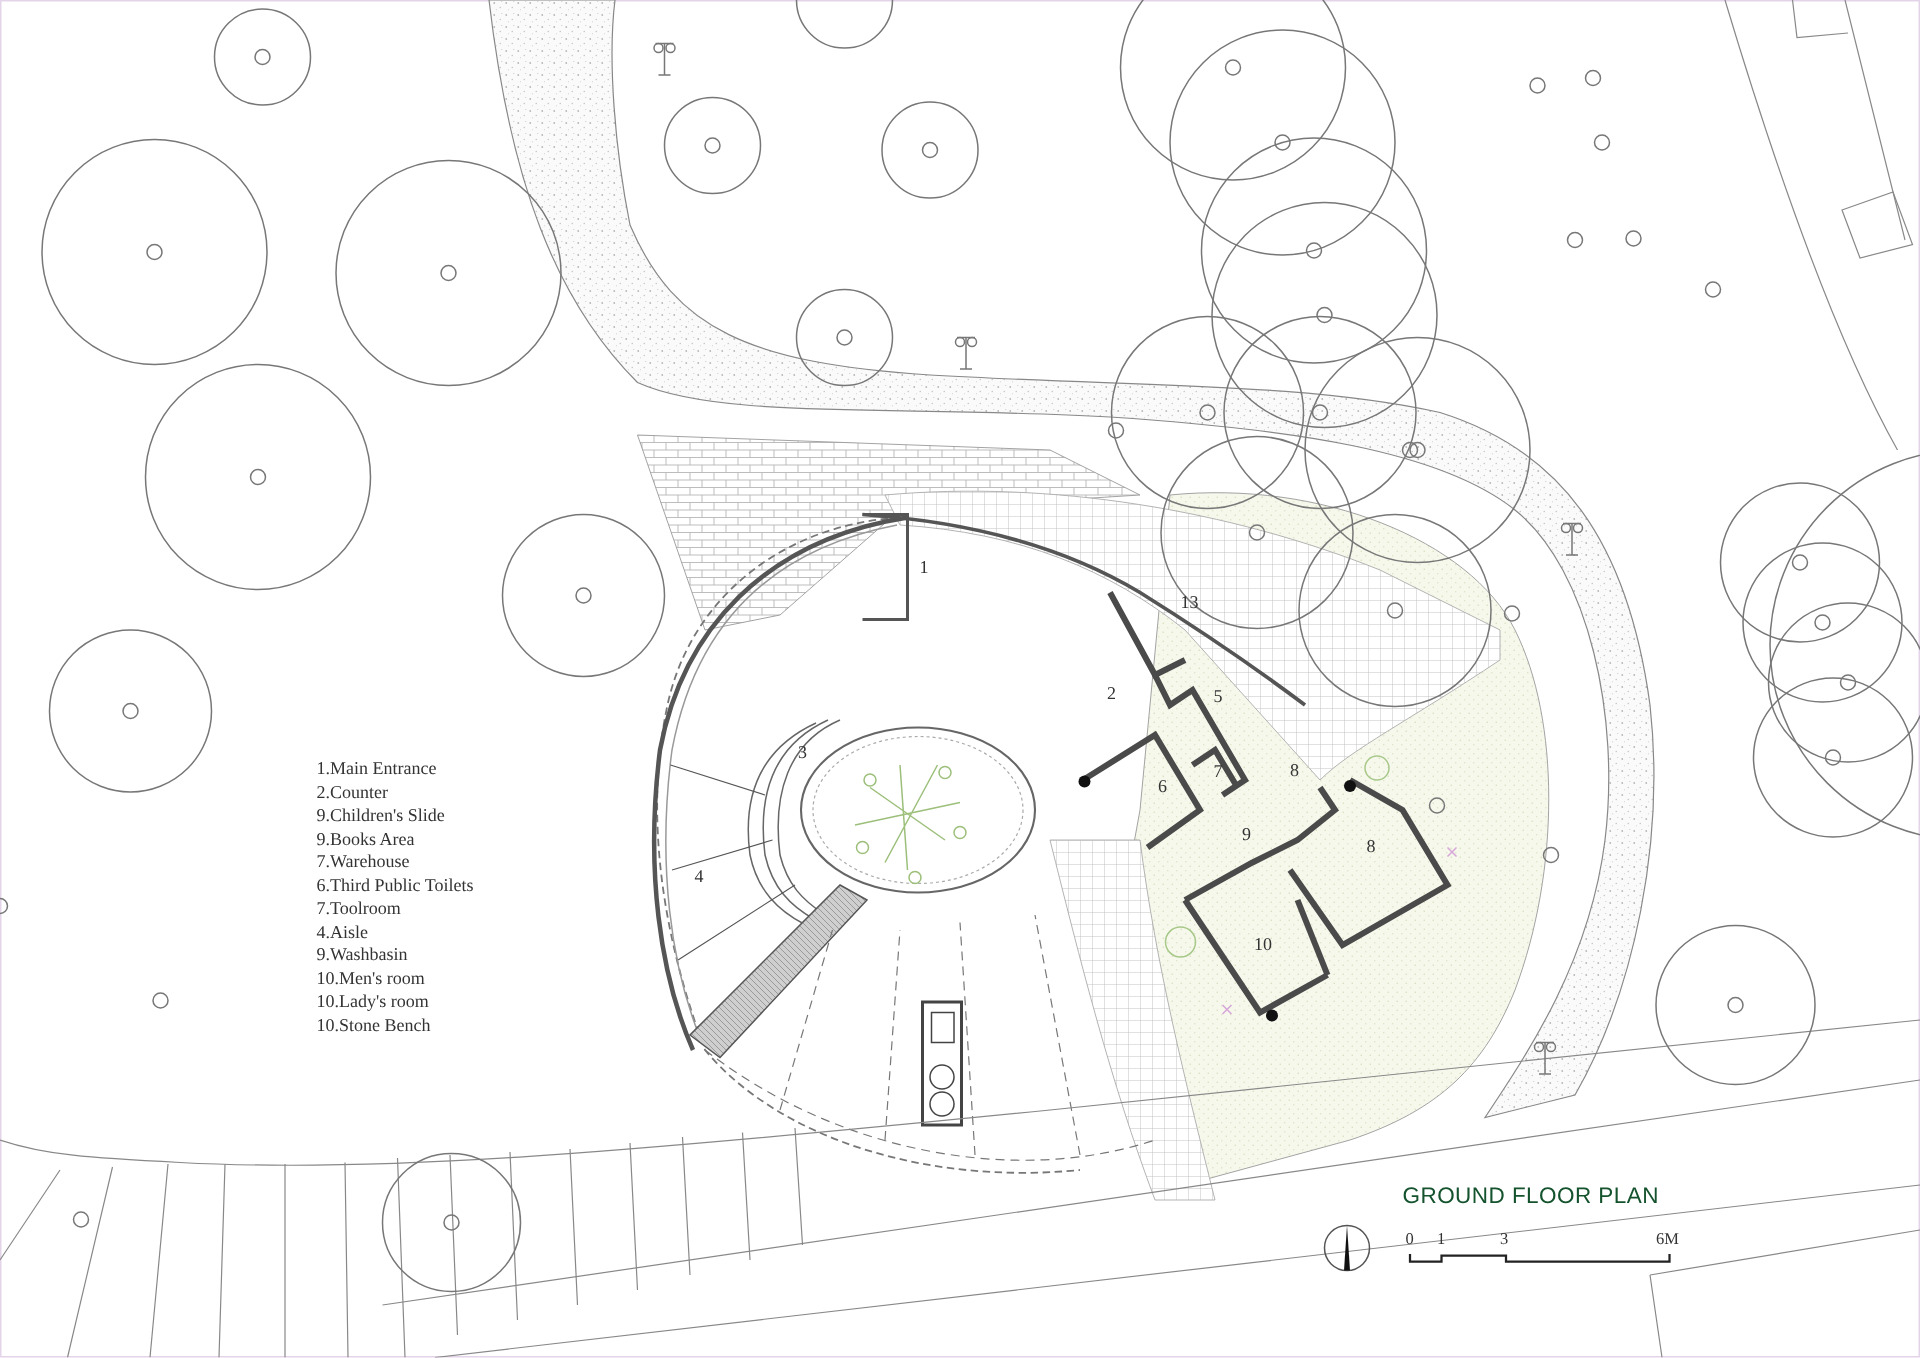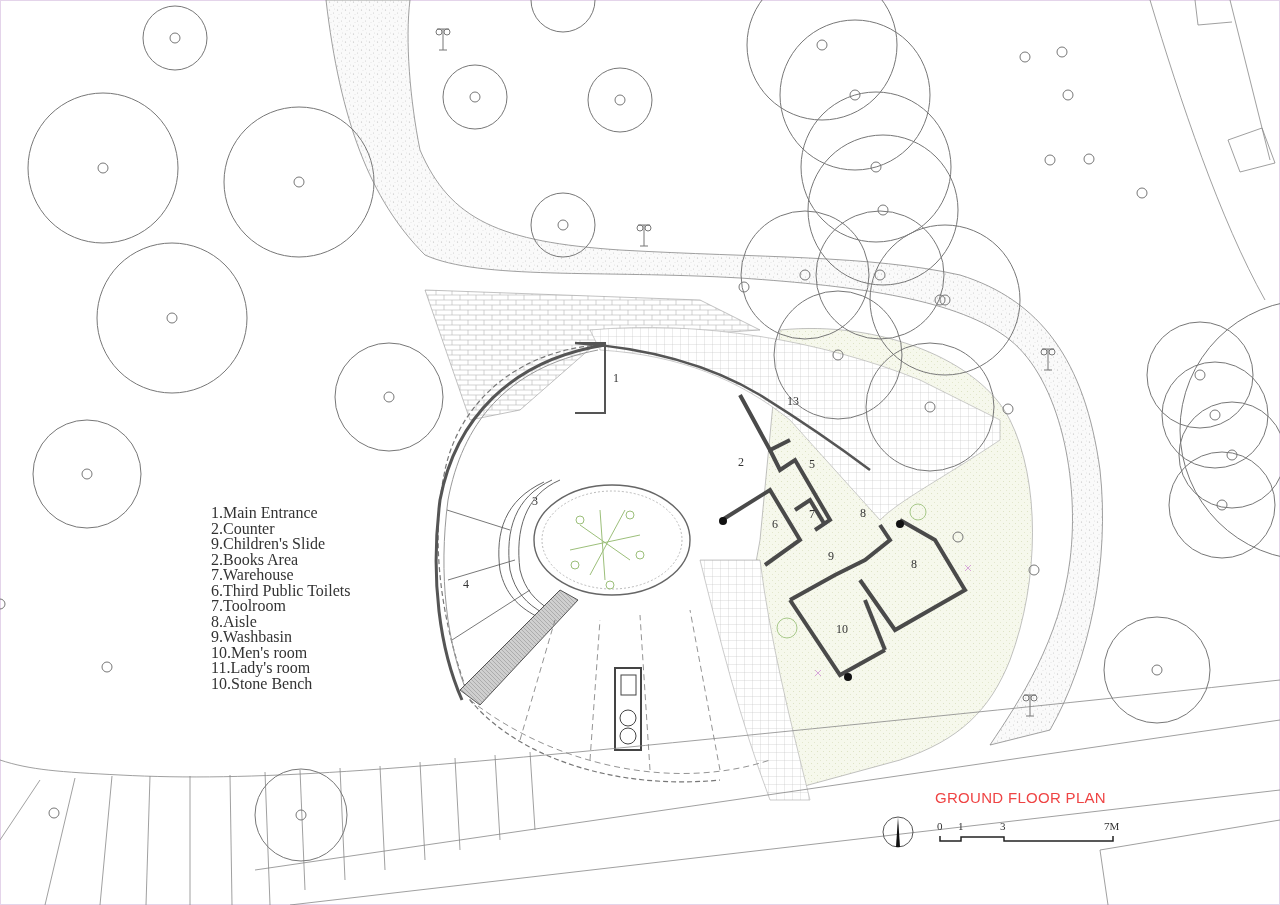--- a/index.html
+++ b/index.html
@@ -1,21 +1,21 @@
 <!DOCTYPE html>
 <html><head>
 <meta charset="utf-8">
 <style>
   html,body{margin:0;padding:0;background:#fff;}
   body{width:1280px;height:905px;position:relative;overflow:hidden;}
   #frame{position:absolute;left:0;top:0;width:1278px;height:903px;border:1px solid #e4d4ea;}
   svg{position:absolute;left:0;top:0;}
-  .legend{position:absolute;left:211px;top:505px;font-family:"Liberation Serif","DejaVu Serif",serif;font-size:16px;line-height:15.5px;color:#333;}
+  .legend{position:absolute;left:211px;top:505px;font-family:"Liberation Serif","DejaVu Serif",serif;font-size:12px;line-height:15.5px;color:#333;}
   .legend div{white-space:nowrap;}
-  .title{position:absolute;left:935px;top:789px;font-family:"Liberation Sans","DejaVu Sans",sans-serif;font-size:15px;color:#ef4444;letter-spacing:0.3px;}
+  .title{position:absolute;left:935px;top:789px;font-family:"Liberation Sans","DejaVu Sans",sans-serif;font-size:15px;color:#14532d;letter-spacing:0.3px;}
   .scale-num{position:absolute;font-family:"Liberation Serif","DejaVu Serif",serif;font-size:11px;color:#333;}
   .room{position:absolute;font-family:"Liberation Serif","DejaVu Serif",serif;font-size:12px;color:#333;}
 </style>
 </head>
 <body>
 
 <div id="frame"></div>
 
 <svg width="1280" height="905" viewBox="0 0 1280 905">
   <defs>
@@ -246,29 +246,29 @@
   <div class="room" style="left:828px;top:549px">9</div>
   <div class="room" style="left:836px;top:622px">10</div>
   <div class="room" style="left:911px;top:557px">8</div>
   <div class="room" style="left:787px;top:394px">13</div>
 </div>
 
 <div class="legend">
   <div>1.Main Entrance</div>
   <div>2.Counter</div>
   <div>9.Children's Slide</div>
-  <div>2.Books Area</div>
+  <div>9.Books Area</div>
   <div>7.Warehouse</div>
   <div>6.Third Public Toilets</div>
   <div>7.Toolroom</div>
-  <div>8.Aisle</div>
+  <div>4.Aisle</div>
   <div>9.Washbasin</div>
   <div>10.Men's room</div>
-  <div>11.Lady's room</div>
+  <div>10.Lady's room</div>
   <div>10.Stone Bench</div>
 </div>
 
 <div class="title">GROUND FLOOR PLAN</div>
 
 <div class="scale-num" style="left:937px;top:820px">0</div>
 <div class="scale-num" style="left:958px;top:820px">1</div>
 <div class="scale-num" style="left:1000px;top:820px">3</div>
-<div class="scale-num" style="left:1104px;top:820px">7M</div>
+<div class="scale-num" style="left:1104px;top:820px">6M</div>
 
 </body></html>

